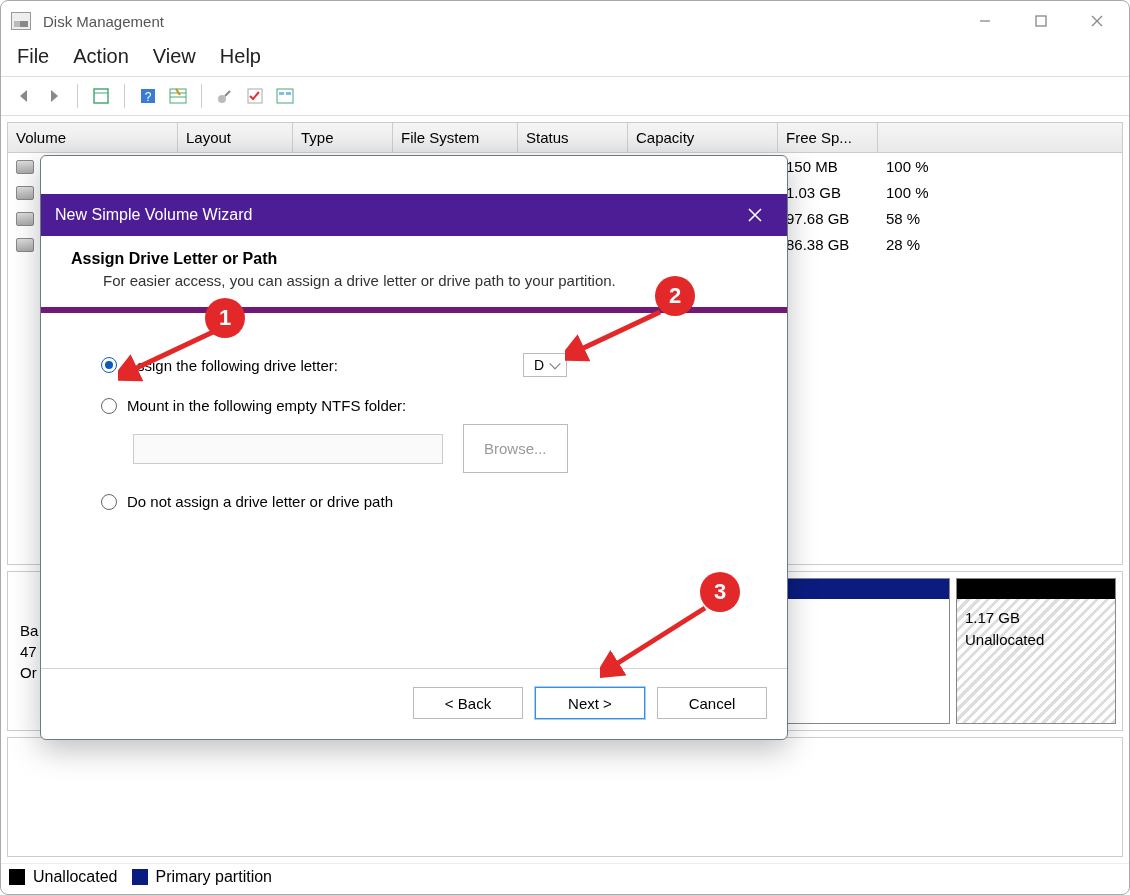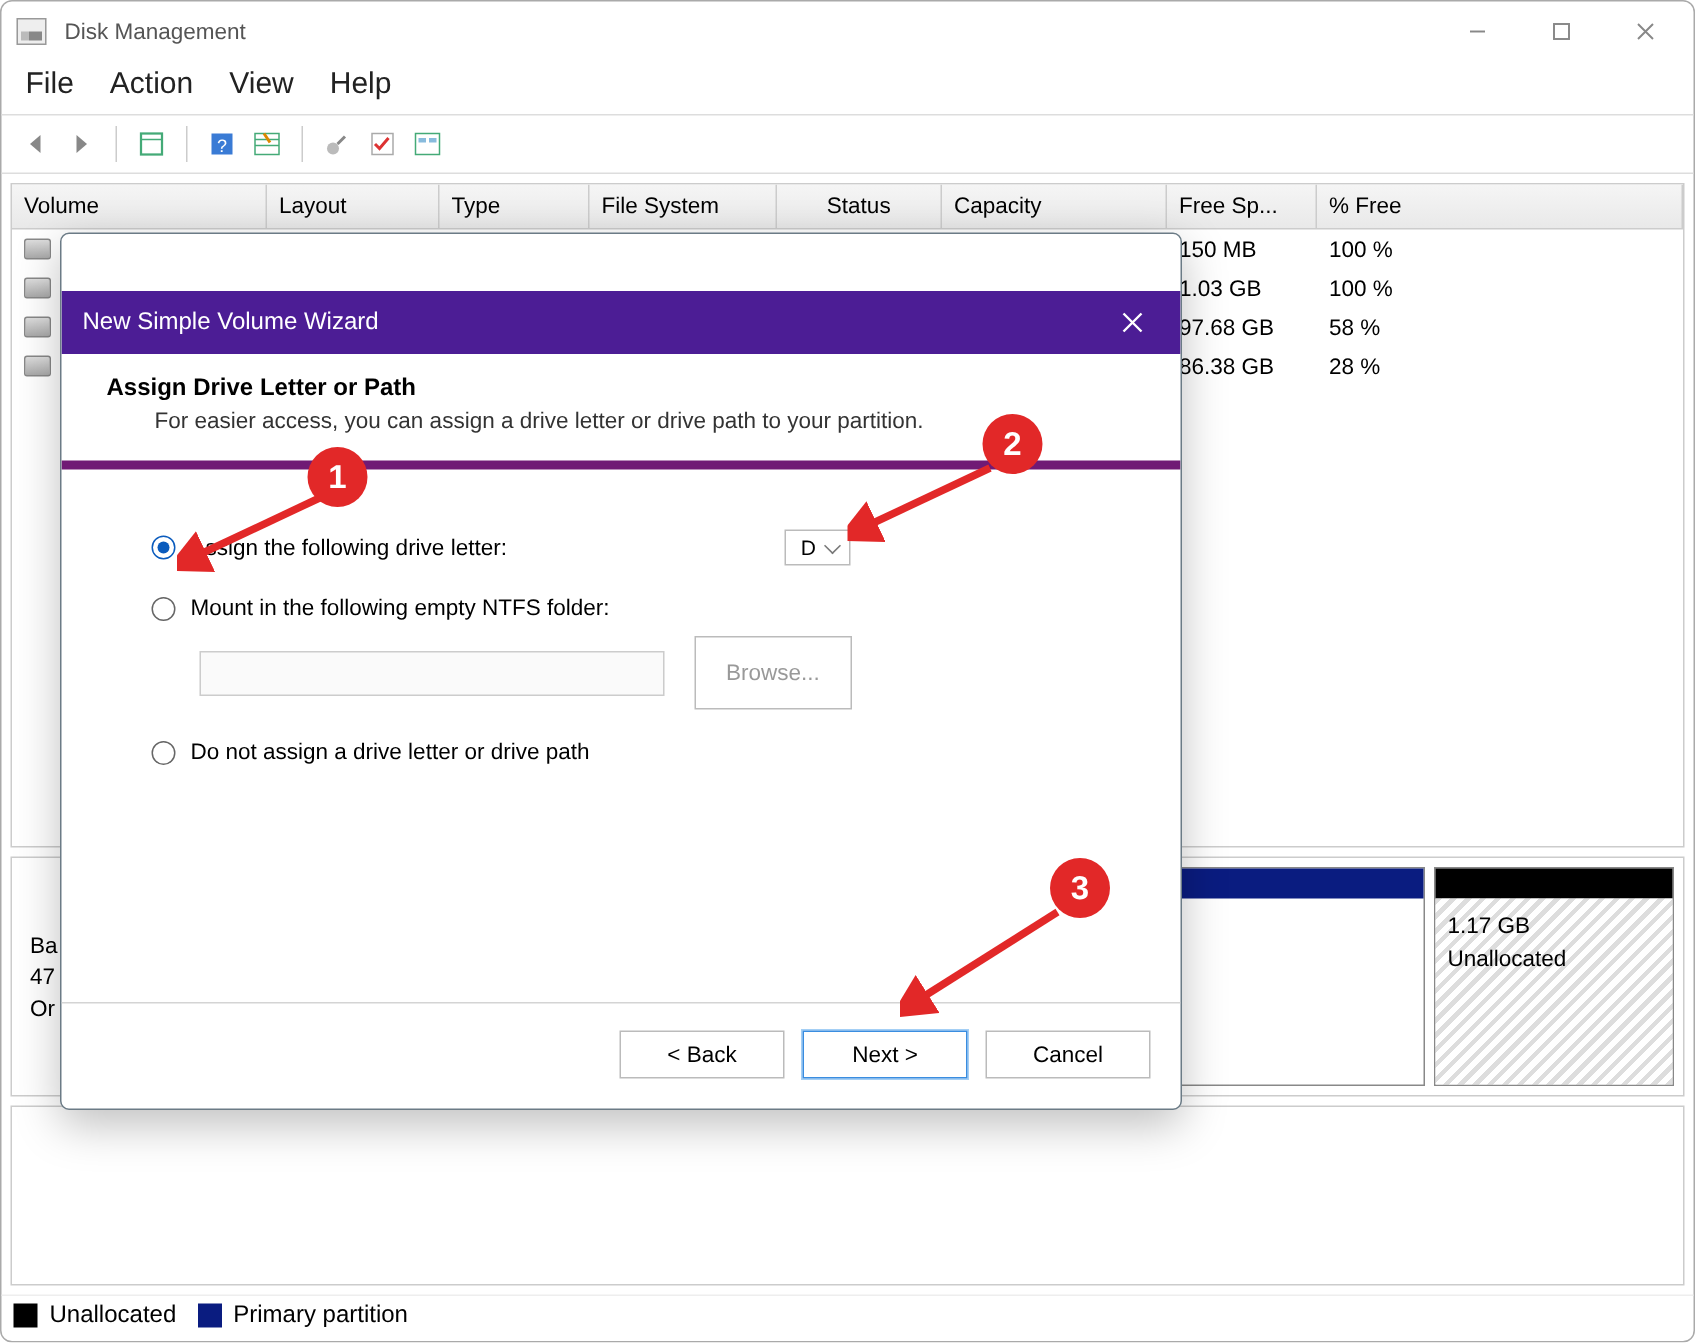--- a/index.html
+++ b/index.html
@@ -29,21 +29,21 @@
 .vol-header div { padding: 6px 8px; border-right: 1px solid #ccc; white-space: nowrap; overflow: hidden; text-overflow: ellipsis; }
 .vol-body { font-size: 15px; }
 .vol-row { display: flex; height: 26px; align-items: center; }
 .vol-row div { padding: 2px 8px; white-space: nowrap; overflow: hidden; text-overflow: ellipsis; }
 .vol-row .drv-icon { width:18px; height:14px; background:linear-gradient(#ddd,#aaa); border:1px solid #888; border-radius:2px; display:inline-block; margin-right:6px; vertical-align:-2px; }
 
 .c-volume { width: 170px; }
 .c-layout { width: 115px; }
 .c-type   { width: 100px; }
 .c-fs     { width: 125px; }
-.c-status { width: 110px; text-align: center; }
+.c-status { width: 110px; }
 .c-cap    { width: 150px; }
 .c-free   { width: 100px; }
 .c-pfree  { flex: 1; }
 
 .graphic-pane { border:1px solid #ccc; height: 160px; display:flex; padding:6px; gap:6px; }
 .disk-left { width:170px; display:flex; flex-direction:column; justify-content:center; gap:4px; font-size:15px; padding-left:6px; }
 .part-row { flex:1; display:flex; gap:6px; align-items:stretch; }
 .part { border:1px solid #888; display:flex; flex-direction:column; }
 .part-head { height:20px; }
 .part-body { flex:1; padding:8px 8px; font-size:15px; line-height:1.45; }
@@ -170,21 +170,20 @@
   <div class="content">
     <div class="vol-table">
       <div class="vol-header">
         <div class="c-volume">Volume</div>
         <div class="c-layout">Layout</div>
         <div class="c-type">Type</div>
         <div class="c-fs">File System</div>
         <div class="c-status">Status</div>
         <div class="c-cap">Capacity</div>
         <div class="c-free">Free Sp...</div>
-        <div class="c-pfree">% Free</div>
       </div>
       <div class="vol-body">
         <div class="vol-row">
           <div class="c-volume"><span class="drv-icon"></span>(</div>
           <div class="c-layout"></div>
             <div class="c-type"></div>
             <div class="c-fs"></div>
             <div class="c-status"></div>
             <div class="c-cap"></div>
           <div class="c-free">150 MB</div>

